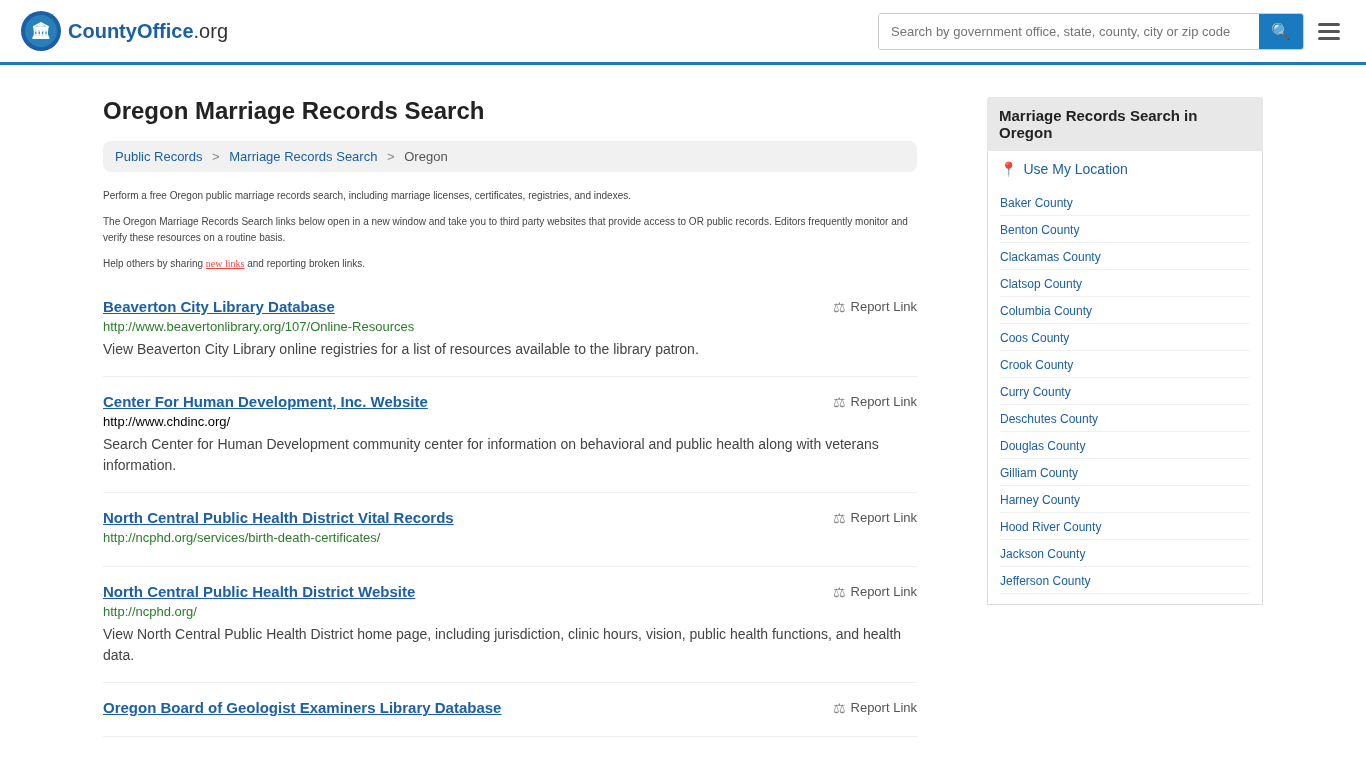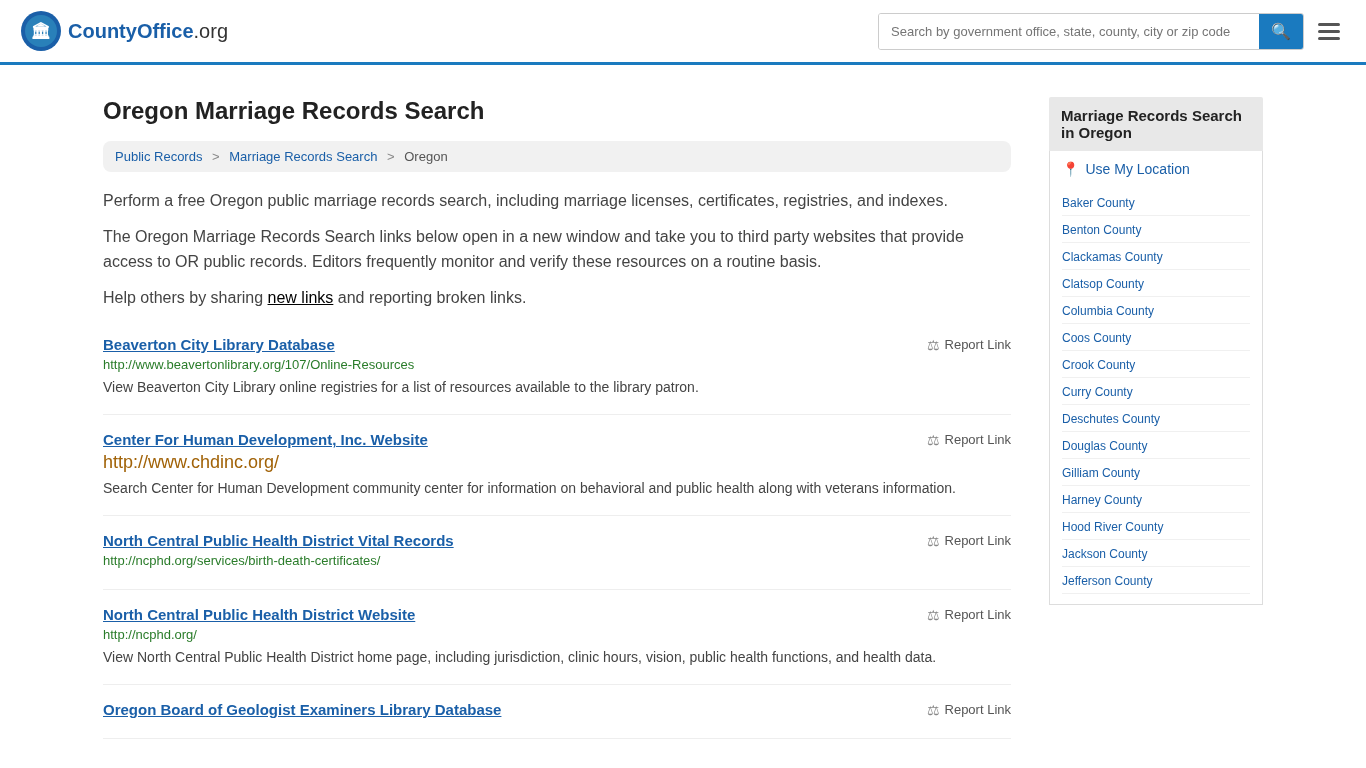--- a/index.html
+++ b/index.html
@@ -72,22 +72,23 @@
       margin: 0 auto;
       padding: 32px 20px;
       display: flex;
       gap: 38px;
     }
     .content-area {
       flex: 1;
       min-width: 0;
     }
     .sidebar {
-      width: 214px;
+      width: 276px;
       flex-shrink: 0;
+      margin-left: 32px;
     }
 
     
     .page-title {
       font-size: 24px;
       font-weight: bold;
       color: #222;
       margin-bottom: 16px;
     }
 
@@ -104,28 +105,29 @@
       color: #1a5fa8;
       text-decoration: none;
     }
     .breadcrumb .sep {
       margin: 0 6px;
       color: #888;
     }
 
     
     .description {
-      font-size: 16px;
+      font-size: 10px;
       line-height: 1.6;
       color: #444;
       margin-bottom: 10px;
     }
     .description a {
-      color: #000000;
+      color: #ef4444;
       text-decoration: underline;
+      font-family: Liberation Serif, serif;
     }
 
     
     .result-item {
       border-bottom: 1px solid #eee;
       padding: 16px 0;
     }
     .result-header {
       display: flex;
       align-items: center;
@@ -261,21 +263,21 @@
       <div class="result-desc">View Beaverton City Library online registries for a list of resources available to the library patron.</div>
     </div>
         <div class="result-item">
       <div class="result-header">
         <span class="result-title">Center For Human Development, Inc. Website</span>
         <span class="report-link">
           <span class="report-icon">⚖</span>
           Report Link
         </span>
       </div>
-      <div style="color:#a16207;font-size:18px;margin-bottom:5px;cursor:pointer;">http://www.chdinc.org/</div>
+      <div style="color:#000000;font-size:13px;margin-bottom:5px;cursor:pointer;">http://www.chdinc.org/</div>
       <div class="result-desc">Search Center for Human Development community center for information on behavioral and public health along with veterans information.</div>
     </div>
         <div class="result-item">
       <div class="result-header">
         <span class="result-title">North Central Public Health District Vital Records</span>
         <span class="report-link">
           <span class="report-icon">⚖</span>
           Report Link
         </span>
       </div>

